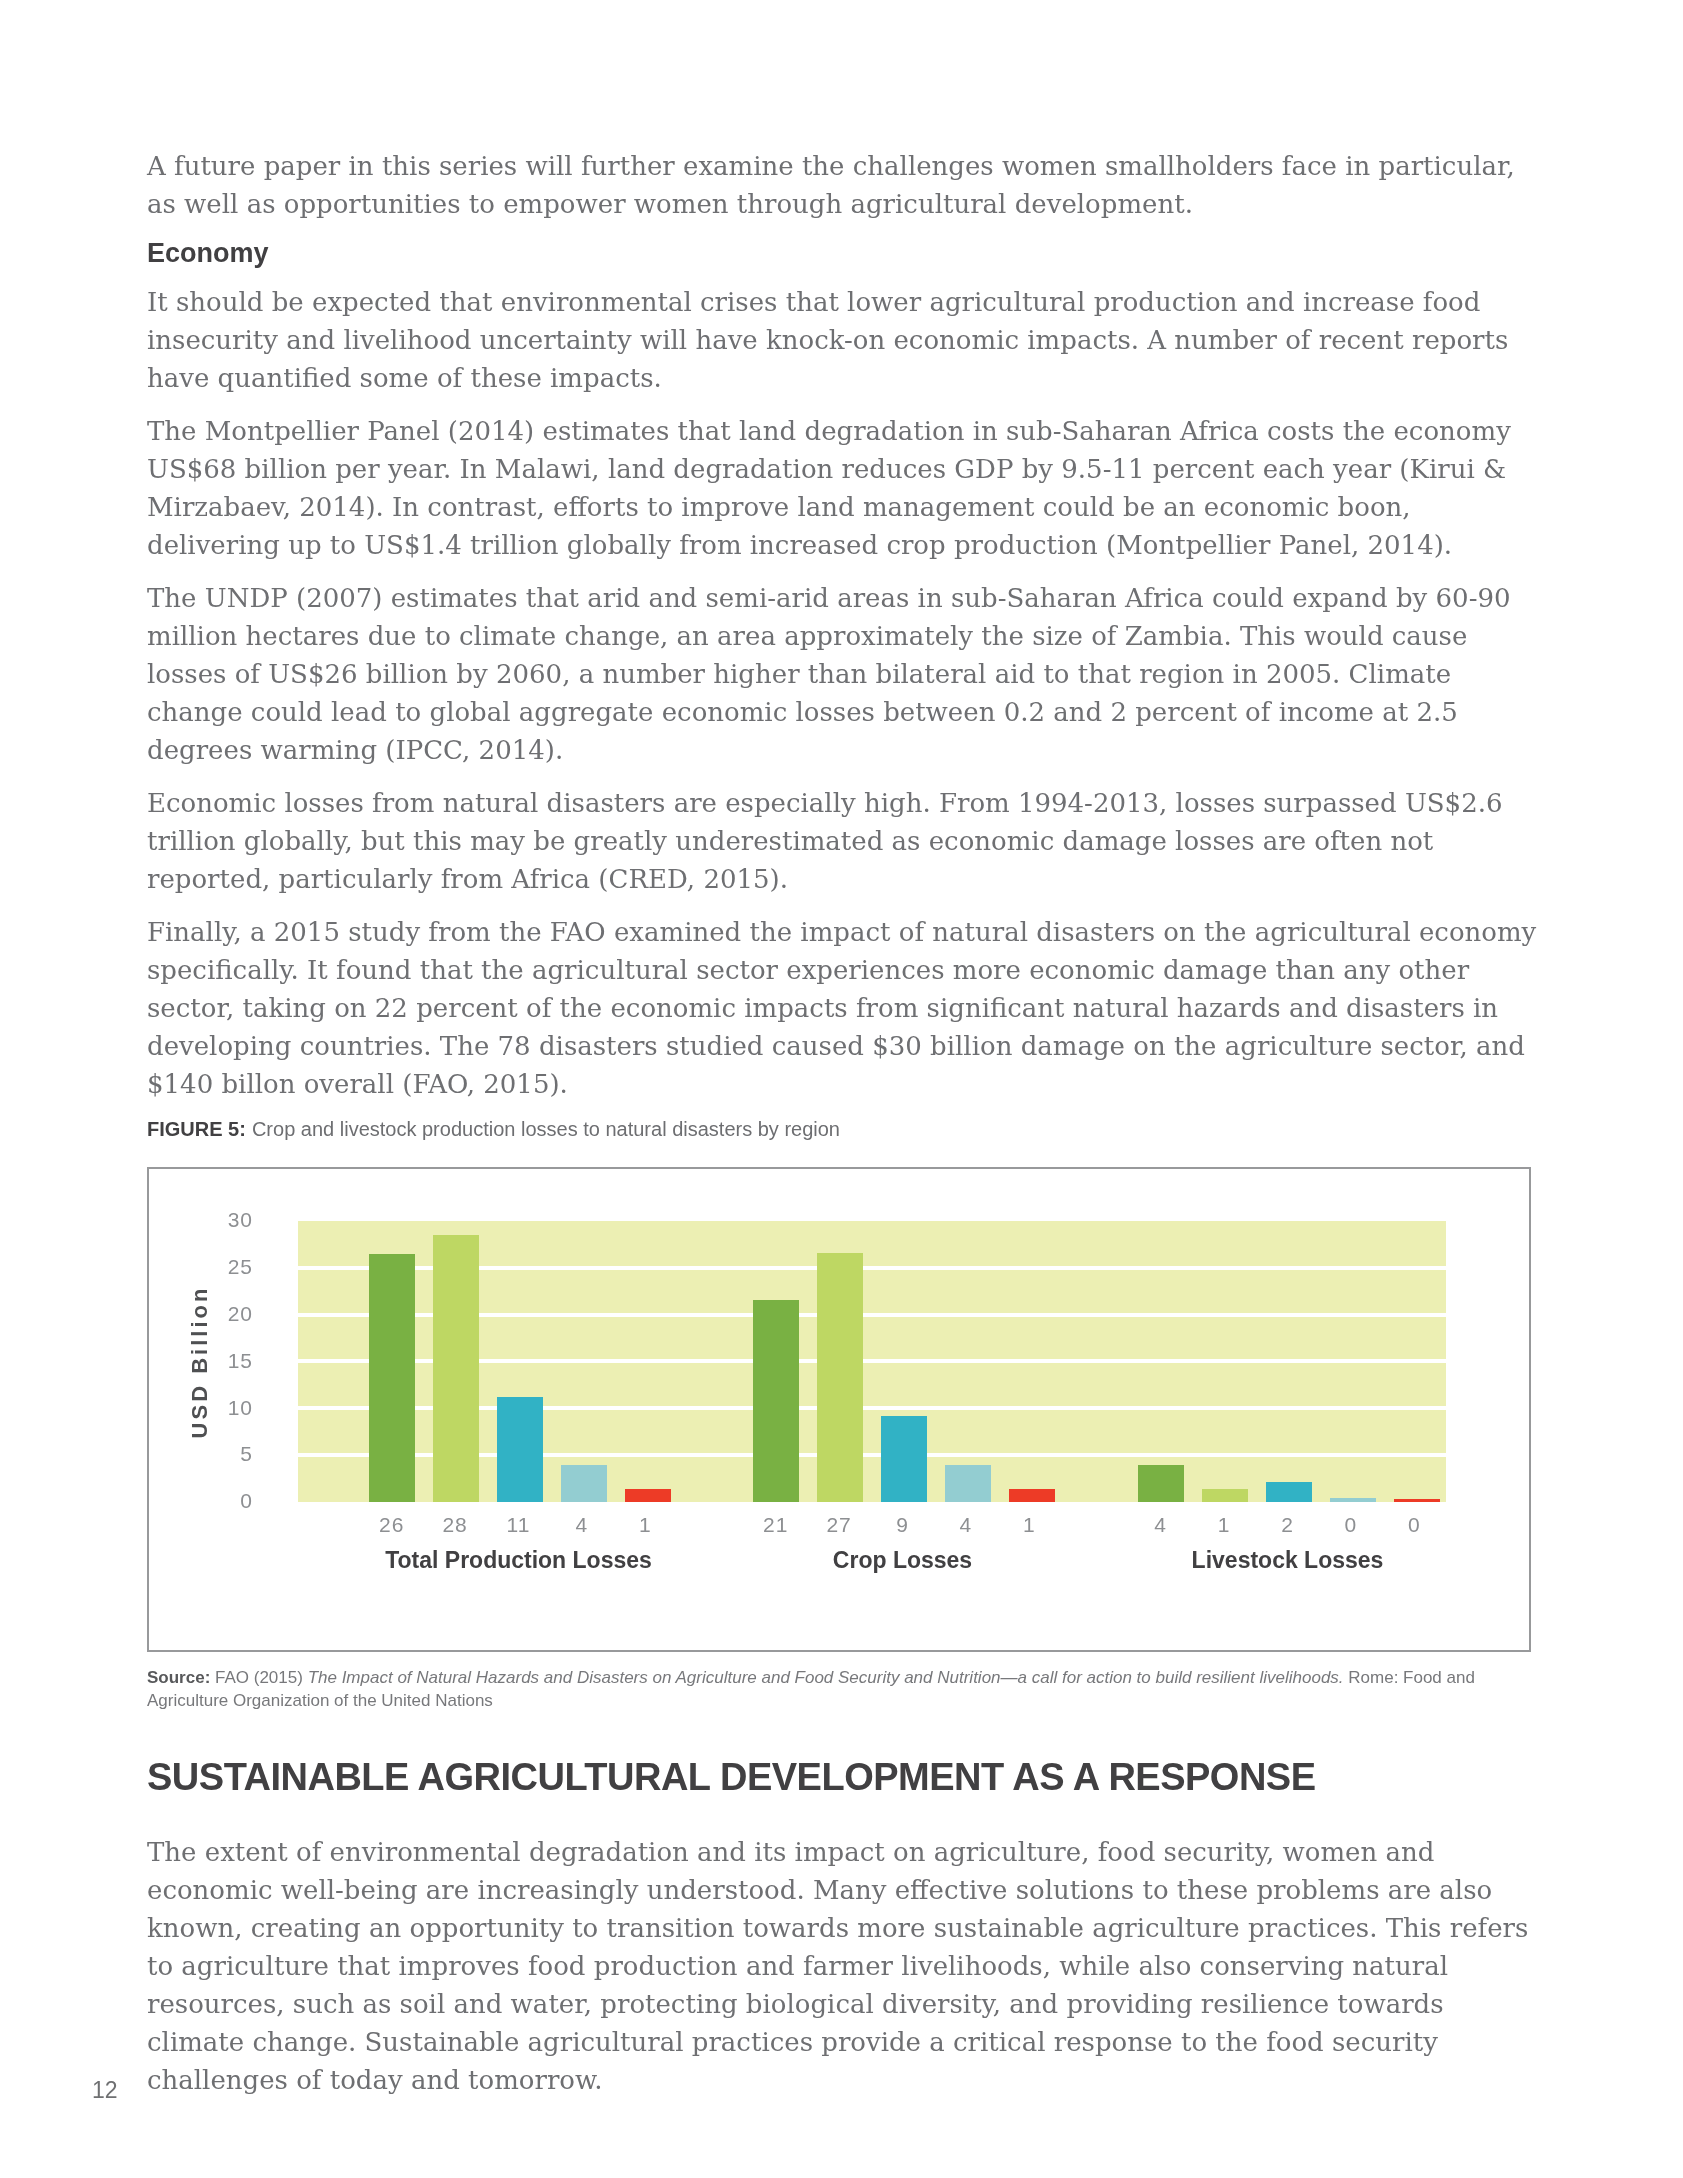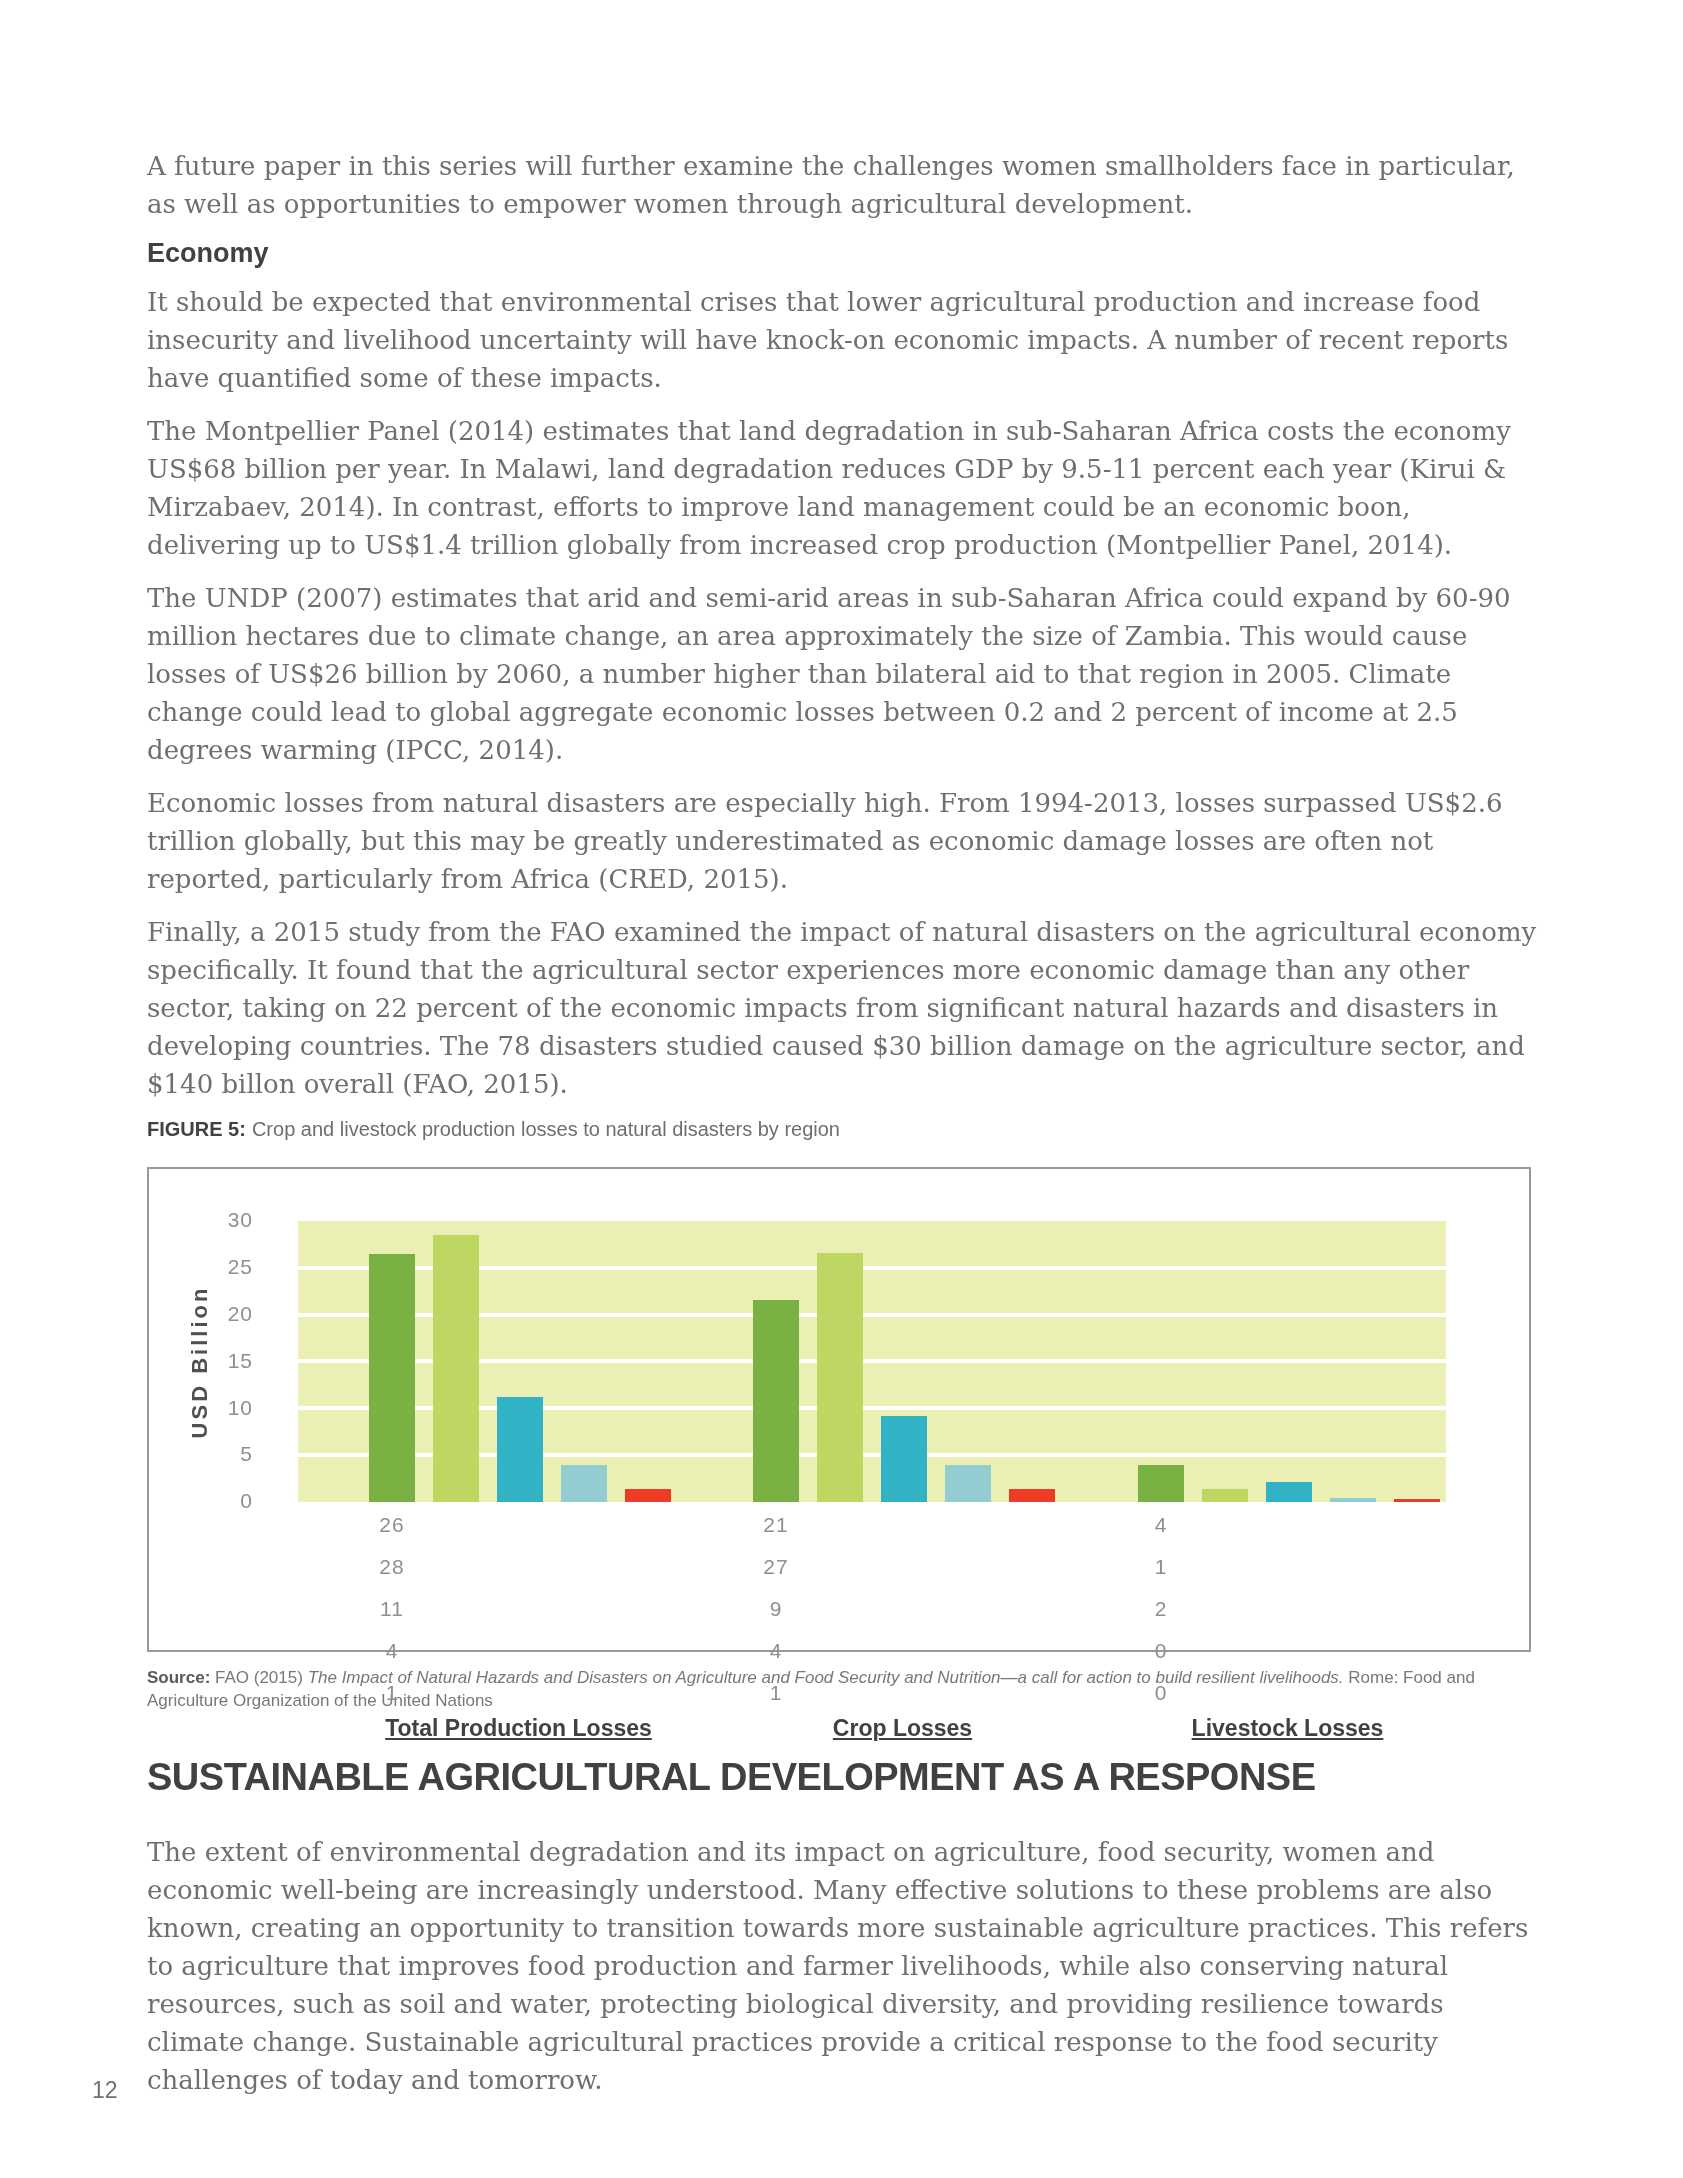--- a/index.html
+++ b/index.html
@@ -108,38 +108,36 @@
   }
   .group-footer{
     position:absolute;
     top:0;width:299px;
     text-align:center;
   }
   .value-row{
     display:flex;
     gap:18px;
     justify-content:flex-start;
-    flex-direction:column;
   }
   .value-row span{
     display:inline-block;
     width:46px;
     text-align:center;
     font-family:"Liberation Sans","DejaVu Sans",sans-serif;
     font-size:21px;
     color:#8d8f92;
     letter-spacing:1px;
   }
   .group-title{
     margin-top:10px;
     font-family:"Liberation Sans","DejaVu Sans",sans-serif;
     font-weight:bold;
     font-size:23px;
     color:#414042;
-    text-decoration:underline;
   }
   .legend{
     position:absolute;
     left:0;top:420px;
     width:100%;height:55px;
   }
   .legend-item{
     position:absolute;
     top:0;
     display:flex;

